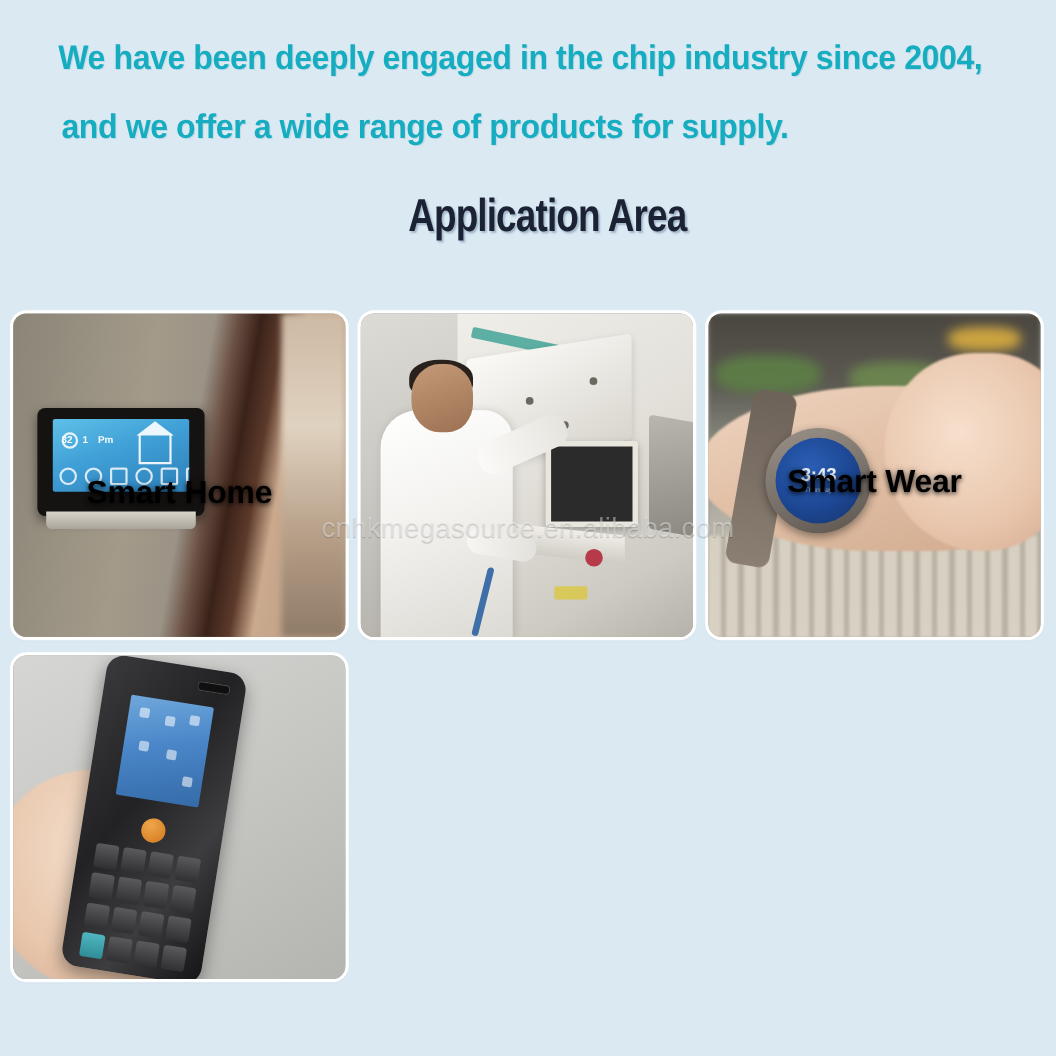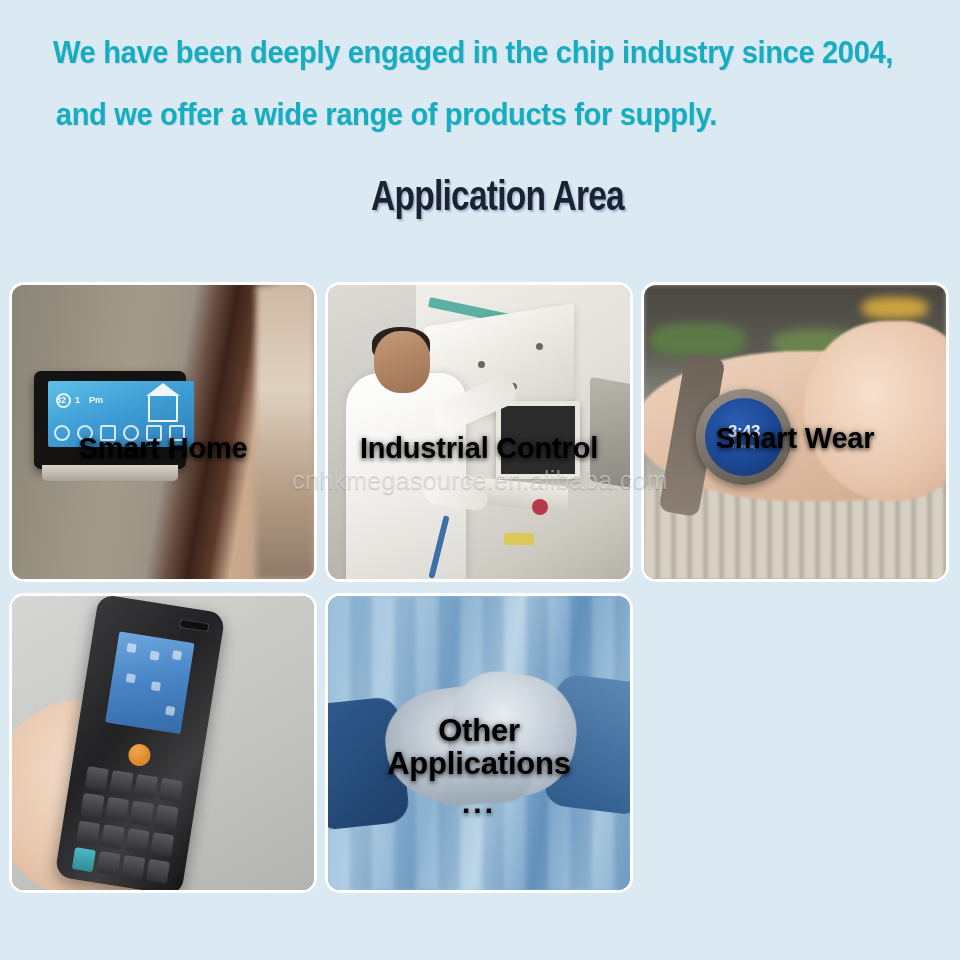--- a/index.html
+++ b/index.html
@@ -103,21 +103,21 @@
     position: absolute; right: 0; top: 0; width: 58px; height: 100%;
     background: linear-gradient(180deg,#cdb9a4 0%, #e0d2c0 35%, #b59d86 70%, #8e7b68 100%);
     filter: blur(3px);
   }
   .sh-panel {
     position: absolute; left: 22px; top: 86px; width: 152px; height: 98px;
     background: #151312; border-radius: 7px;
     box-shadow: 0 4px 10px rgba(0,0,0,0.45);
   }
   .sh-screen {
-    position: absolute; left: 14px; top: 10px; width: 146px; height: 66px;
+    position: absolute; left: 14px; top: 10px; width: 124px; height: 66px;
     background: linear-gradient(160deg,#5ec0e8 0%, #3f9fd6 45%, #2e7fb8 100%);
     border-radius: 2px; overflow: hidden;
   }
   .sh-house {
     position: absolute; right: 16px; top: 14px; width: 30px; height: 27px;
     border: 2.5px solid rgba(255,255,255,0.9);
     border-top: none;
     box-sizing: border-box;
   }
   .sh-house:before {
@@ -509,21 +509,20 @@
       <div class="ic-kbd"></div>
       <div class="ic-red"></div>
       <div class="ic-yellow"></div>
       <div class="ic-person-coat"></div>
       <div class="ic-hair"></div>
       <div class="ic-head"></div>
       <div class="ic-arm"></div>
       <div class="ic-arm2"></div>
       <div class="ic-blue-hose"></div>
     </div>
-    <div class="card-label mid">Industrial Control</div>
   </div>
 
   <div class="card">
     <div class="scene">
       <div class="sw-bg"></div>
       <div class="sw-green"></div>
       <div class="sw-green2"></div>
       <div class="sw-light"></div>
       <div class="sw-rail"></div>
       <div class="sw-arm"></div>
@@ -569,32 +568,16 @@
           <div class="lm-key"></div>
           <div class="lm-key teal"></div>
           <div class="lm-key"></div>
           <div class="lm-key"></div>
           <div class="lm-key"></div>
         </div>
       </div>
     </div>
   </div>
 
-  <div class="card">
-    <div class="scene">
-      <div class="oa-bg"></div>
-      <div class="oa-blinds"></div>
-      <div class="oa-sleeve-l"></div>
-      <div class="oa-sleeve-r"></div>
-      <div class="oa-hand-l"></div>
-      <div class="oa-hand-r"></div>
-      <div class="oa-fingers"></div>
-    </div>
-    <div class="card-label two-line">
-      <span>Other</span><br>
-      <span>Applications</span>
-      <span class="label-dots">...</span>
-    </div>
-  </div>
 
 </div>
 
 <div class="watermark">cnhkmegasource.en.alibaba.com</div>
 
 </body></html>

